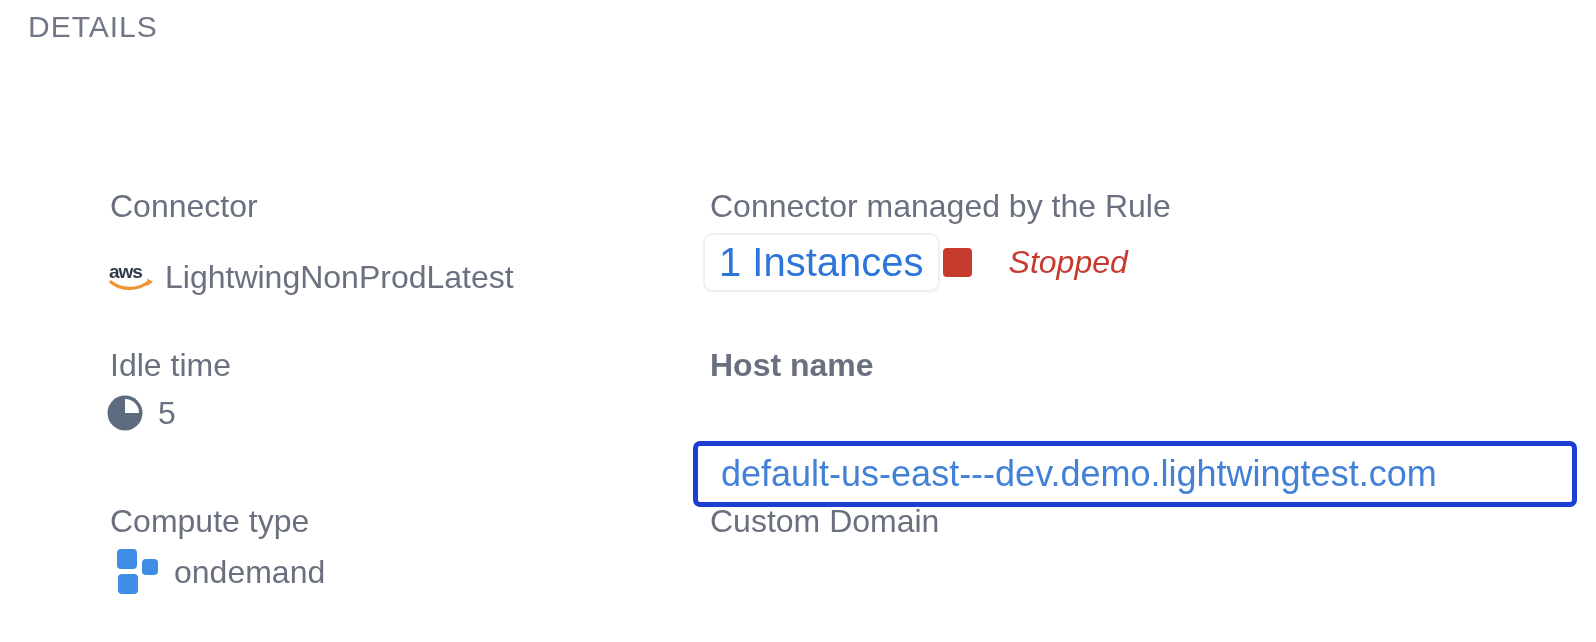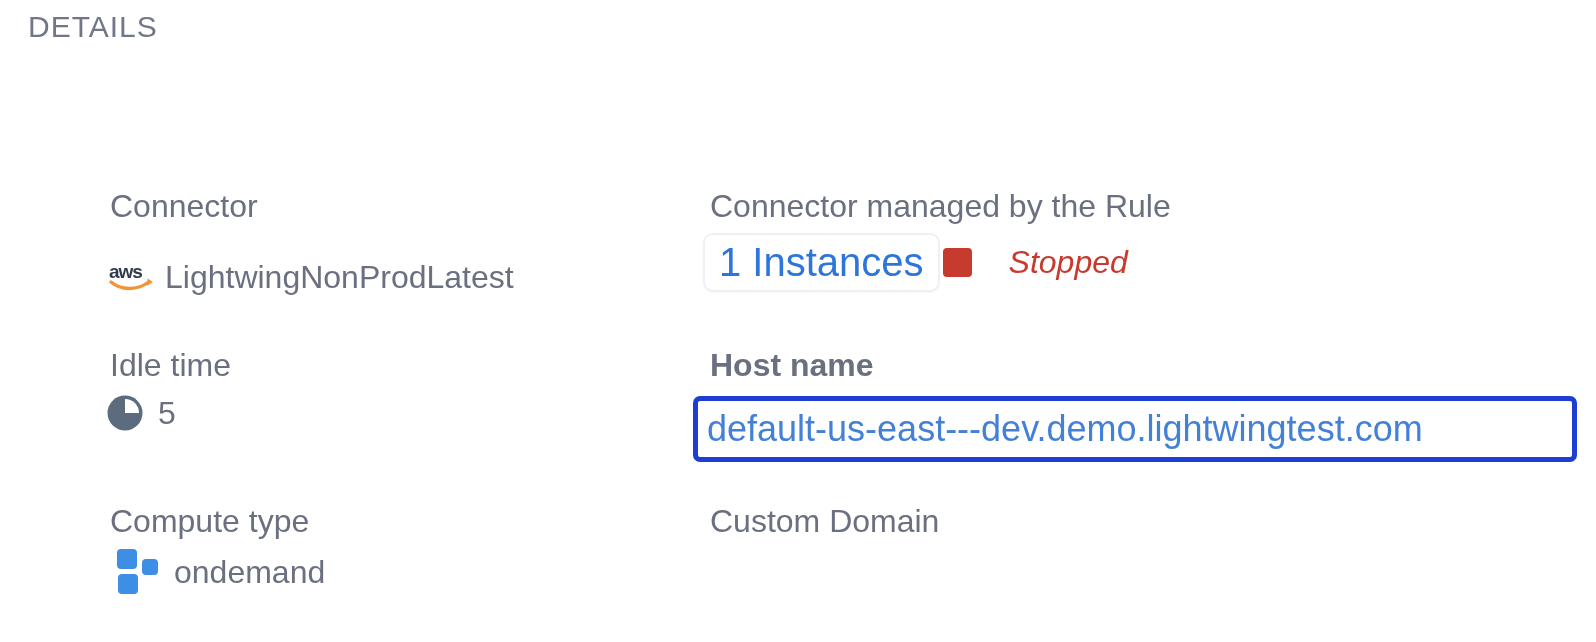--- a/index.html
+++ b/index.html
@@ -81,26 +81,27 @@
     font-size:32px;
     color:var(--stopped-red);
     font-style:italic;
   }
   .domain-box {
     position:absolute;
     display:flex; align-items:center;
     border:5px solid var(--box-border-blue);
     border-radius:7px;
     background:#ffffff;
-    padding:0 9px;
+    padding:0 23px;
     font-size:36px;
     color:var(--box-text-blue);
     white-space:nowrap;
     overflow:hidden;
     cursor:pointer;
+    margin-top:45px;
   }
   .f-host-box   { left:693px; top:396px; width:884px; height:66px; }
   .f-custom-box { left:693px; top:557px; width:570px; height:66px; }
 
   .icon { flex:0 0 auto; display:block; }
 </style>
 </head>
 <body>
 
 <div class="canvas">

